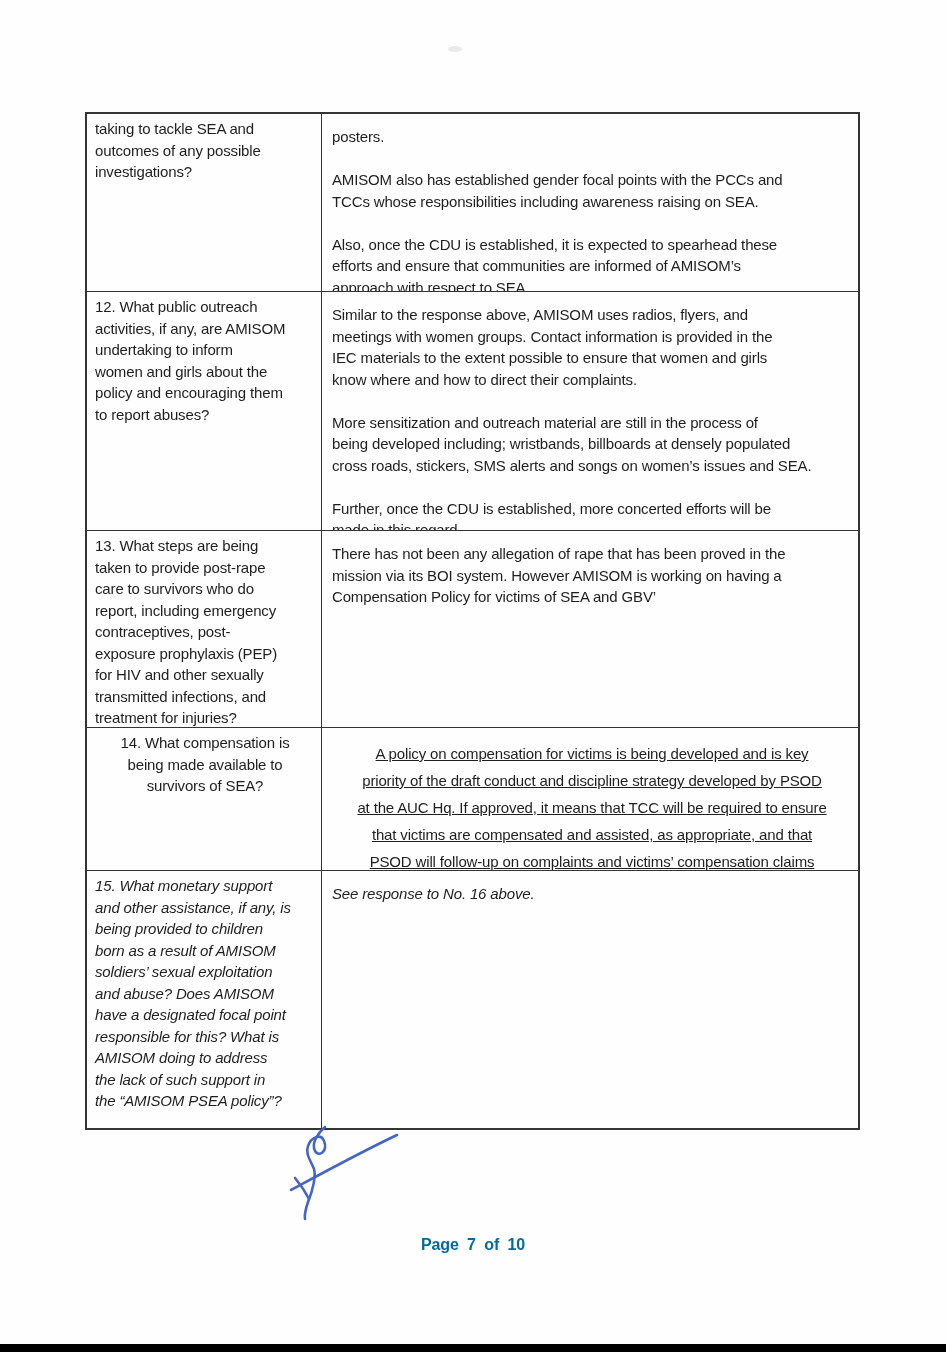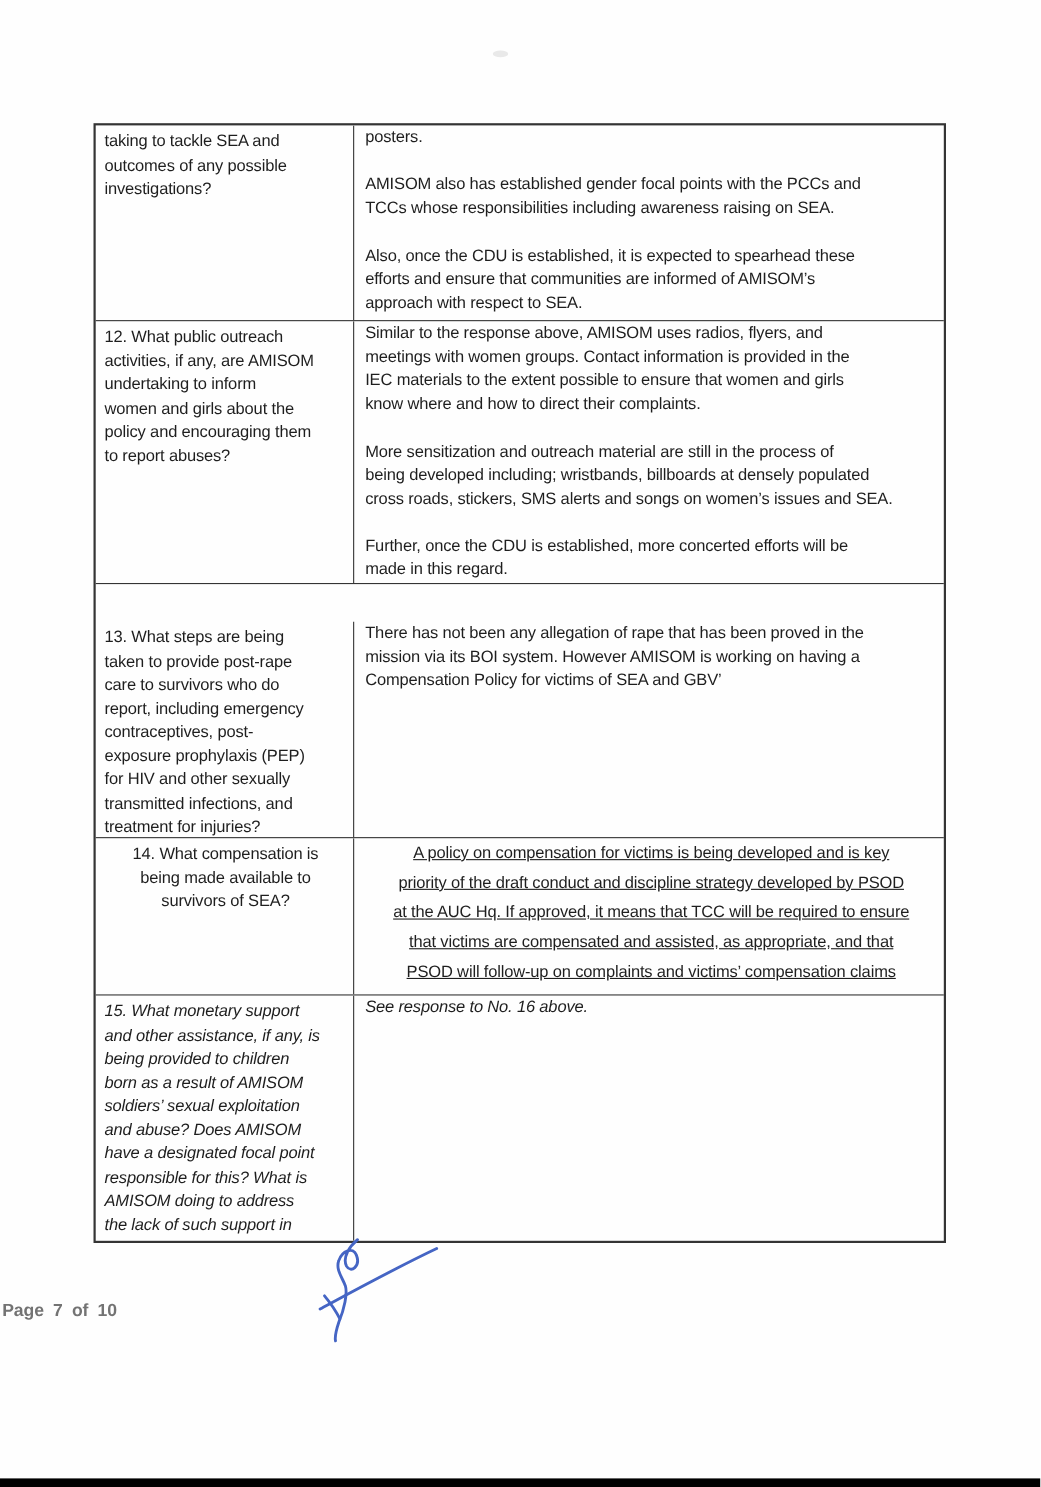--- a/index.html
+++ b/index.html
@@ -30,51 +30,51 @@
   .qa-row {
     display: flex;
     flex-direction: row;
     box-sizing: border-box;
     border-bottom: 1px solid #343434;
     overflow: hidden;
   }
   .qa-row:last-child { border-bottom: none; font-style: italic; }
   .r0 { height: 178px; }
   .r1 { height: 239px; justify-content: flex-end; }
-  .r2 { height: 197px; margin-top: 34px; }
+  .r2 { height: 197px; }
   .r3 { height: 143px; text-align: center; }
   .r4 { flex: 1; }
   .cell {
     box-sizing: border-box;
     white-space: pre-line;
     color: #1e1e1e;
     font-size: 15px;
     line-height: 21.5px;
     letter-spacing: -0.15px;
     overflow: hidden;
   }
   .q-cell {
     width: 235px;
     min-width: 235px;
     border-right: 1px solid #343434;
     padding: 4px 6px 2px 8px;
   }
   .a-cell {
     flex: 1;
-    padding: 0 6px 2px 10px;
+    padding: 12px 6px 2px 10px;
   }
   .a-wide { line-height: 27px; text-decoration: underline; }
   
   .footer {
     position: absolute;
     left: 0;
-    top: 1183px;
+    top: 1236px;
     width: 946px;
-    text-align: left;
-    color: #737373;
+    text-align: center;
+    color: #0369a1;
     font-size: 16px;
     letter-spacing: -0.1px;
   }
   .footer .w { font-weight: 600; }
   .footer .n { font-weight: 700; }
   .footer span { padding: 0 2px; }
   
   .signature {
     position: absolute;
     left: 275px;

